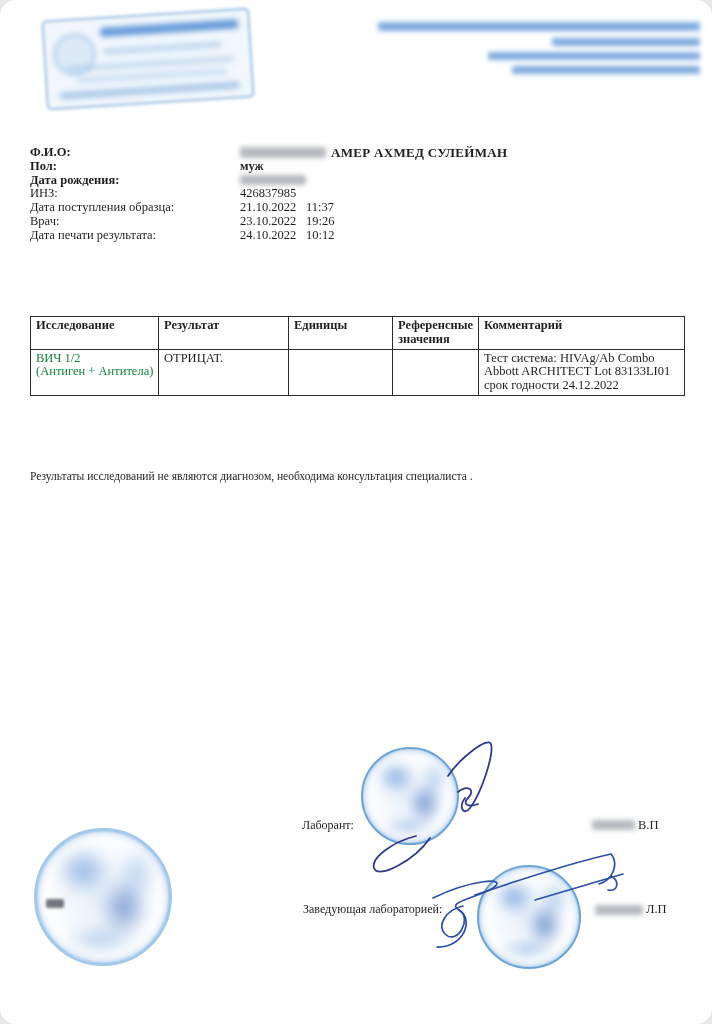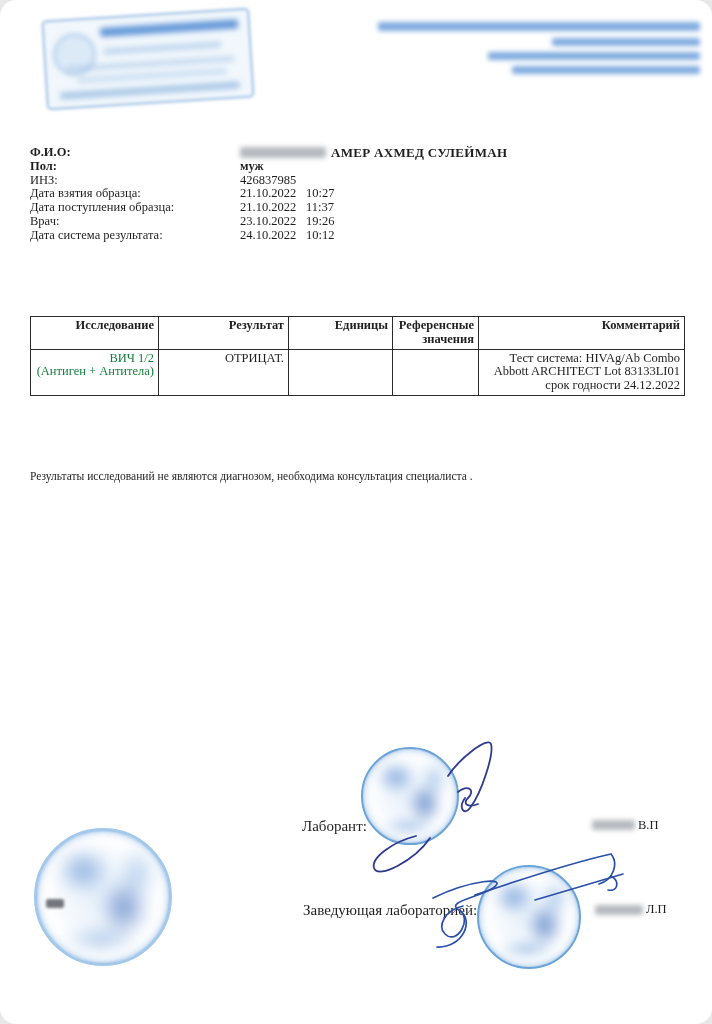--- a/index.html
+++ b/index.html
@@ -57,28 +57,28 @@
   .fio-name { font-weight:bold; font-size:13px; letter-spacing:.3px; }
   .inline-redact { display:inline-block; vertical-align:-1px; margin-right:5px; }
 
   
   table.results {
     position:absolute; left:30px; top:316px; width:654px;
     border-collapse:collapse; table-layout:fixed; font-size:12.5px;
   }
   table.results th, table.results td {
     border:1.5px solid #2b2b2b; vertical-align:top;
-    padding:2px 4px 2px 5px; line-height:13.8px; text-align:right;
+    padding:2px 4px 2px 5px; line-height:13.8px; text-align:left;
   }
   table.results th { font-weight:bold; }
   td.c-test  { color:#15803d;margin-top:36px; }
   th.c-res, td.c-res { padding-left:37px; }
   .disclaimer { position:absolute; left:30px; top:470px; font-size:11.5px; }
 
-  .sig-label { position:absolute; font-size:15px; }
+  .sig-label { position:absolute; font-size:12px; }
   .sig-name-suffix { position:absolute; font-size:12.5px; }
 </style>
 </head>
 <body>
 
 <div class="page">
 
   <div class="hstamp">
     <div class="emblem"></div>
     <div class="ln" style="left:56px; top:9px;  width:138px; height:9px; background:rgba(75,135,210,.85);"></div>
@@ -100,37 +100,37 @@
       <span class="plabel bold">Ф.И.О:</span>
       <span class="pval">
         <span class="blurbar blur-gray inline-redact" style="position:static; width:86px; height:11px;"></span><span class="fio-name">АМЕР АХМЕД СУЛЕЙМАН</span>
       </span>
     </div>
     <div class="prow">
       <span class="plabel bold">Пол:</span>
       <span class="pval bold">муж</span>
     </div>
     <div class="prow">
+      <span class="plabel bold">Дата рождения:</span>
+      <span class="pval"><span class="blurbar blur-gray inline-redact" style="position:static; width:66px; height:10px;"></span></span>
+    </div>
+    <div class="prow">
       <span class="plabel">ИНЗ:</span>
       <span class="pval">426837985</span>
     </div>
     <div class="prow">
-      <span class="plabel">Дата взятия образца:</span>
-      <span class="pval"><span class="pdate">21.10.2022</span><span>10:27</span></span>
-    </div>
-    <div class="prow">
       <span class="plabel">Дата поступления образца:</span>
       <span class="pval"><span class="pdate">21.10.2022</span><span>11:37</span></span>
     </div>
     <div class="prow">
       <span class="plabel">Врач:</span>
       <span class="pval"><span class="pdate">23.10.2022</span><span>19:26</span></span>
     </div>
     <div class="prow">
-      <span class="plabel">Дата система результата:</span>
+      <span class="plabel">Дата печати результата:</span>
       <span class="pval"><span class="pdate">24.10.2022</span><span>10:12</span></span>
     </div>
   </div>
 
   <table class="results">
     <colgroup>
       <col style="width:128px">
         <col style="width:130px">
         <col style="width:104px">
         <col style="width:86px">

